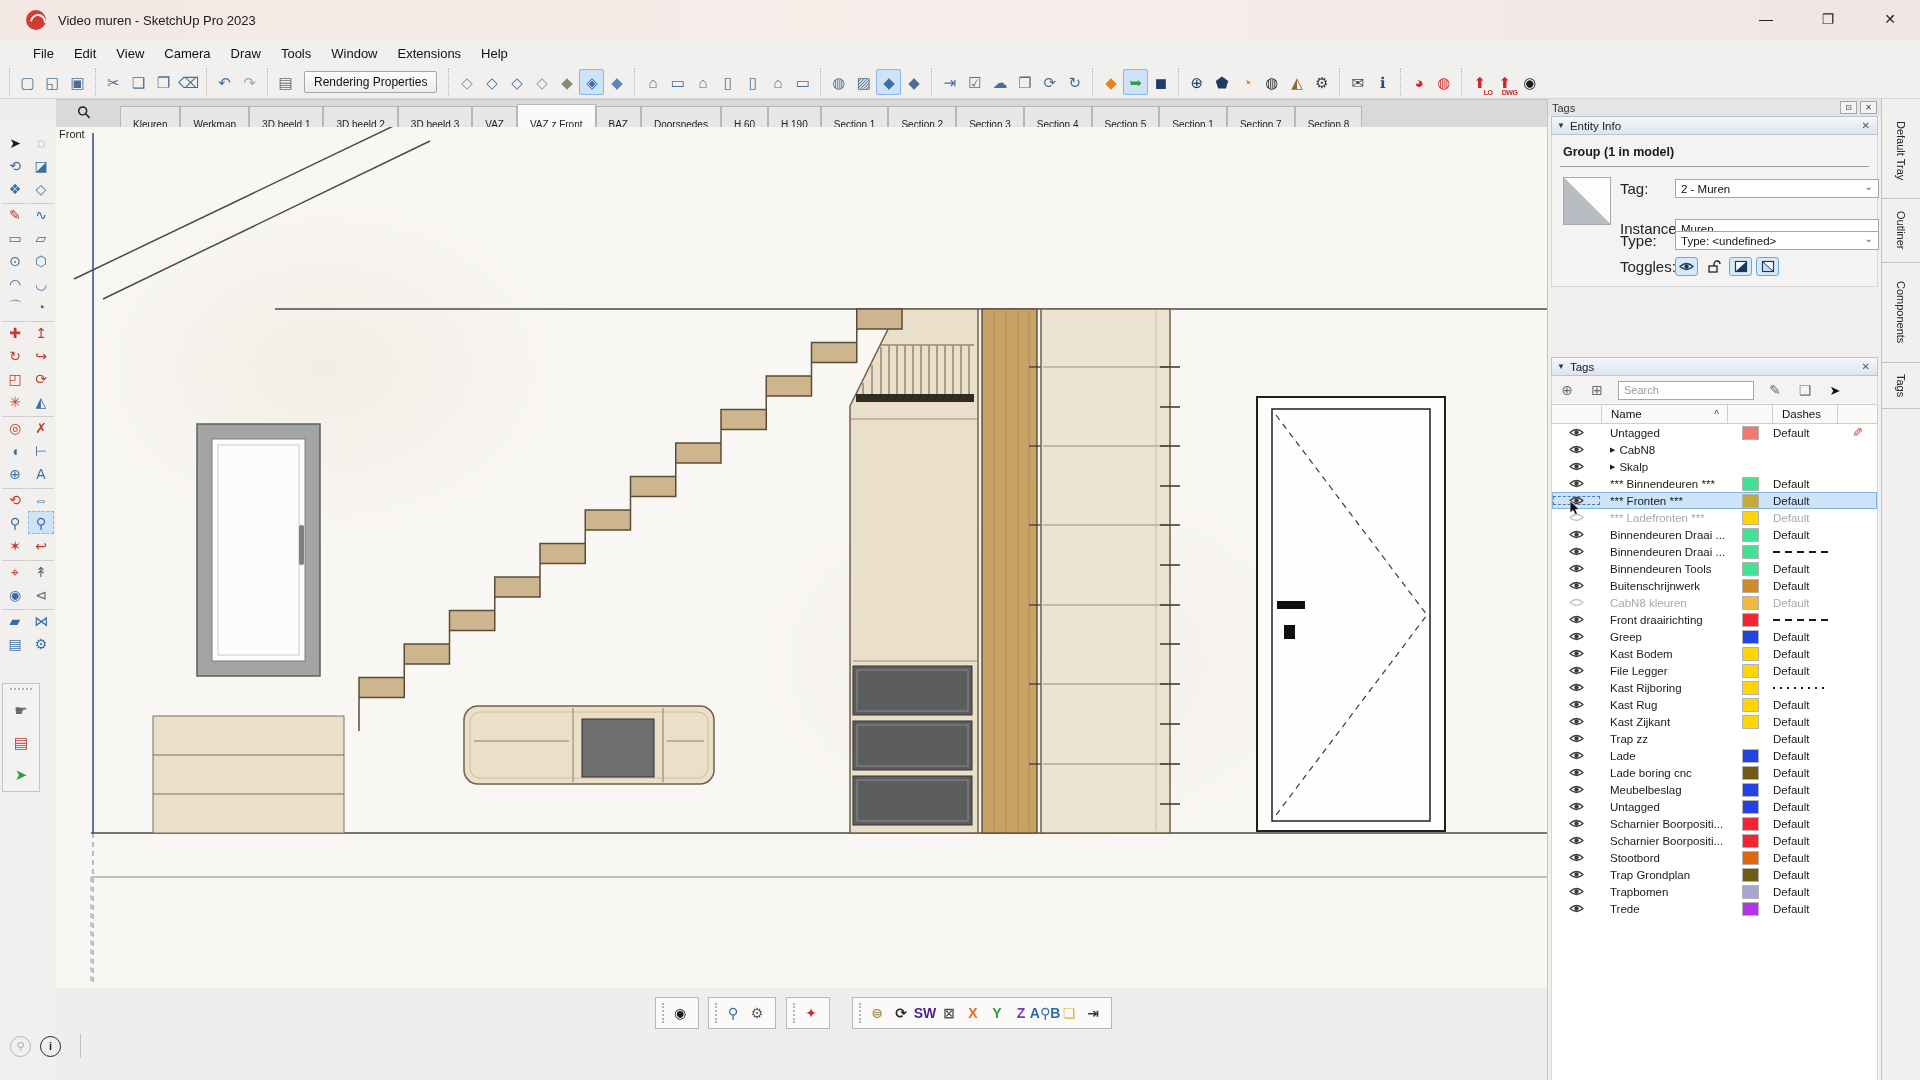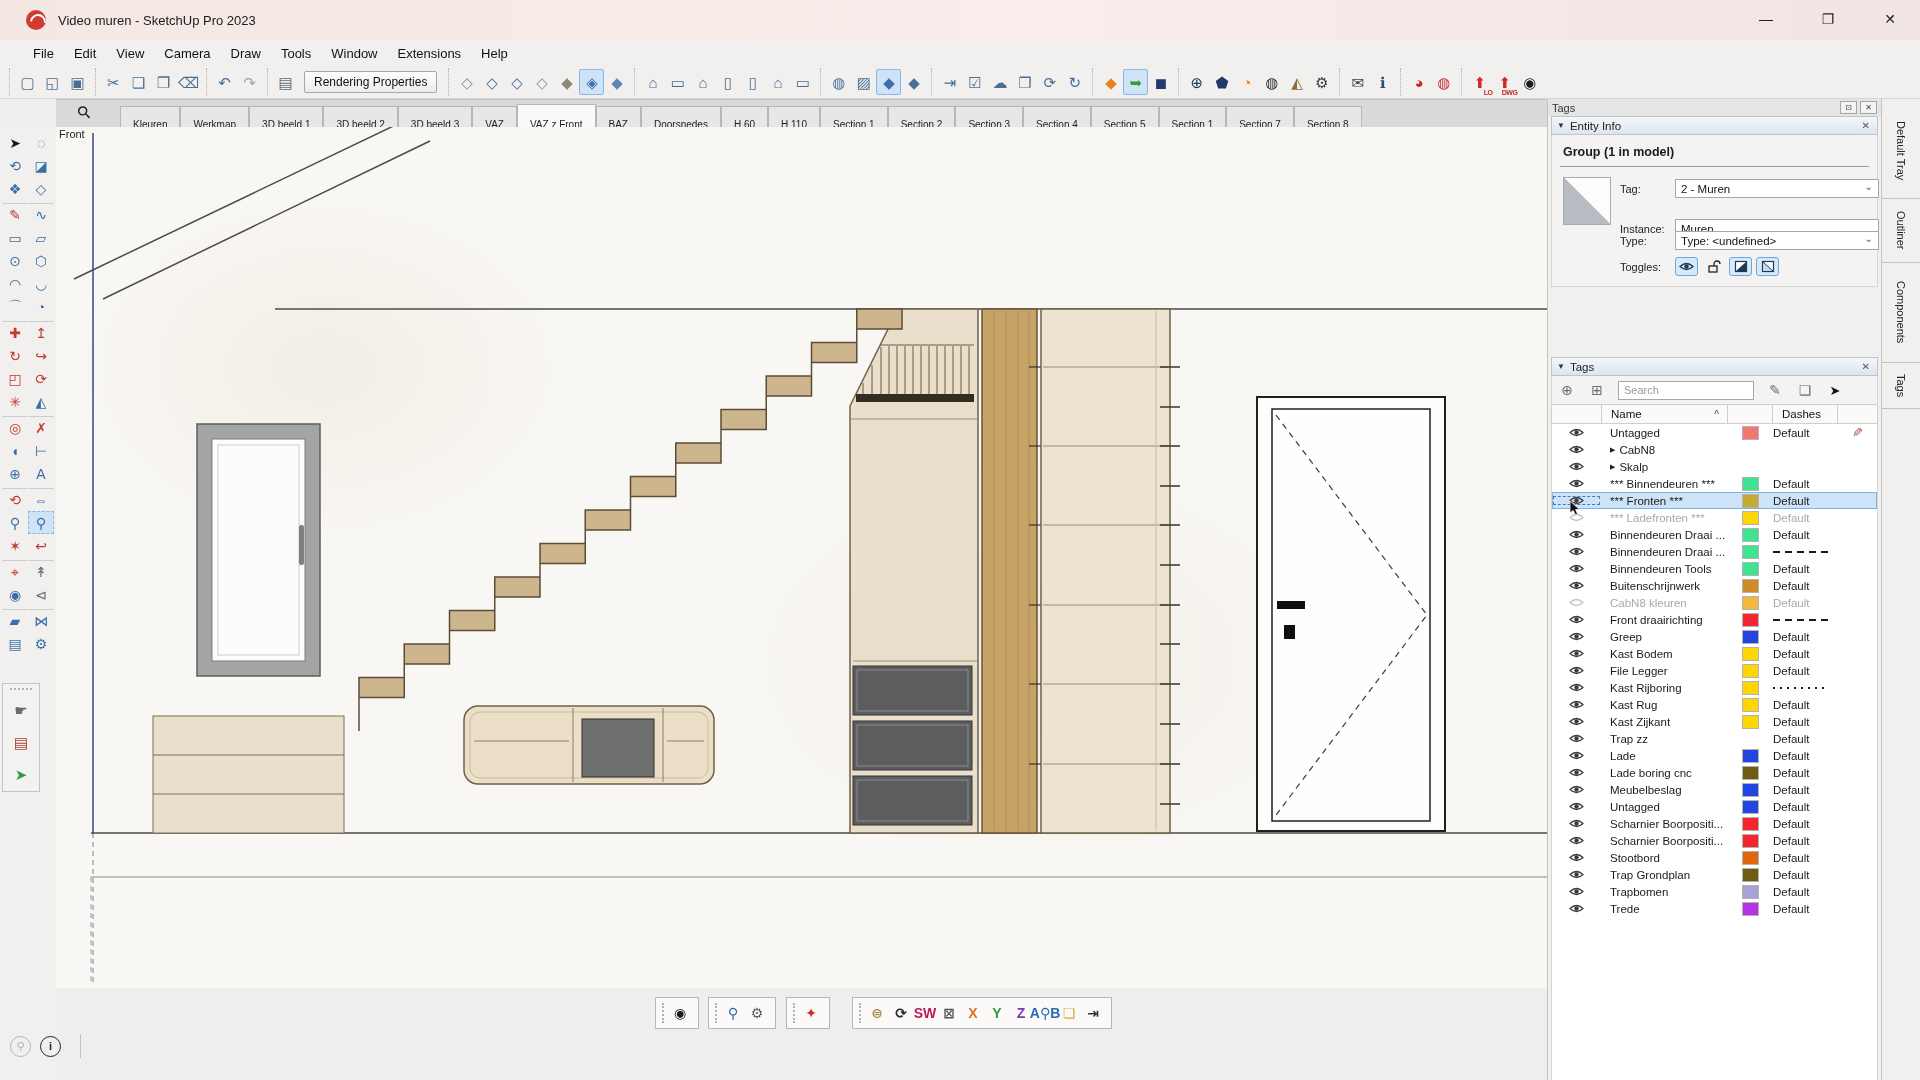--- a/index.html
+++ b/index.html
@@ -74,21 +74,21 @@
   .secthead{position:absolute;left:3px;right:3px;height:19px;background:linear-gradient(#f4f7fb,#dde4ee);border:1px solid #bcc4d2;display:flex;align-items:center;padding:0 5px;font-size:11.5px;color:#222}
   .secthead .carat{font-size:8px;margin-right:5px;color:#333}
   .secthead .spacer{flex:1}
   .secthead .closex{font-size:10px;color:#555;padding:0 2px}
   .eihead{top:17px}
   .eibody{position:absolute;left:3px;right:3px;top:36px;height:152px;background:#f4f3f1;border:1px solid #d8d6d4;border-top:none}
   .eisummary{position:absolute;left:11px;top:10px;font-size:12.5px;font-weight:bold;color:#1a1a1a}
   .eirule{position:absolute;left:8px;right:8px;top:31px;border-top:1px solid #9a9a9a}
   .eithumb{position:absolute;left:11px;top:42px;width:48px;height:48px;border:1px solid #aaa;background:linear-gradient(to bottom left,#fdfdfd 49.5%,#b7bdc2 50%)}
   .eirow{position:absolute;left:68px;display:flex;align-items:center;height:19px}
-  .eilabel{width:55px;font-size:11px;color:#222}
+  .eilabel{width:55px;font-size:15px;color:#222}
   .eictrl{width:204px;height:19px;background:#fff;border:1px solid #a9a7a5;display:flex;align-items:center;padding:0 5px;font-size:11.5px;color:#111;position:relative}
   .eictrl.sel::after{content:"⌄";position:absolute;right:5px;top:1px;color:#555;font-size:10px}
   .eitoggles{position:absolute;left:68px;top:122px;display:flex;align-items:center}
   .eitoggles .eilabel{width:55px}
   .tglbtn{width:23px;height:19px;display:flex;align-items:center;justify-content:center;margin-right:4px;border:1px solid transparent;border-radius:3px}
   .tglbtn.on{background:#d6e9f8;border-color:#6aa7dd}
 
   .tagshead{top:258px}
   .tagstools{position:absolute;left:3px;right:3px;top:277px;height:28px;background:#f4f3f1;border-left:1px solid #d8d6d4;border-right:1px solid #d8d6d4;display:flex;align-items:center}
   .tagstool{font-size:14px;color:#6e6c6a;width:30px;text-align:center}
@@ -365,21 +365,21 @@
       <div class="tab">
         <span>BAZ</span>
       </div>
       <div class="tab">
         <span>Doorsnedes</span>
       </div>
       <div class="tab">
         <span>H 60</span>
       </div>
       <div class="tab">
-        <span>H 110</span>
+        <span>H 190</span>
       </div>
       <div class="tab">
         <span>Section 1</span>
       </div>
       <div class="tab">
         <span>Section 2</span>
       </div>
       <div class="tab">
         <span>Section 3</span>
       </div>
@@ -685,21 +685,21 @@
   </div>
 <div class="ft ft3">
 
 <div class="tbi">
       <span class="tg" style="color: rgb(171, 146, 84);">⊜</span>
     </div>
     <div class="tbi">
       <span class="tg" style="color: rgb(42, 42, 42);">⟳</span>
     </div>
     <div class="tbi">
-      <span class="tg" style="color: #be185d;">SW</span>
+      <span class="tg" style="color: #4c1d95;">SW</span>
     </div>
     <div class="tbi">
       <span class="tg" style="color: rgb(85, 85, 85);">⊠</span>
     </div>
     <div class="tbi">
       <span class="tg" style="color: rgb(224, 112, 32);">X</span>
     </div>
     <div class="tbi">
       <span class="tg" style="color: rgb(47, 158, 63);">Y</span>
     </div>

